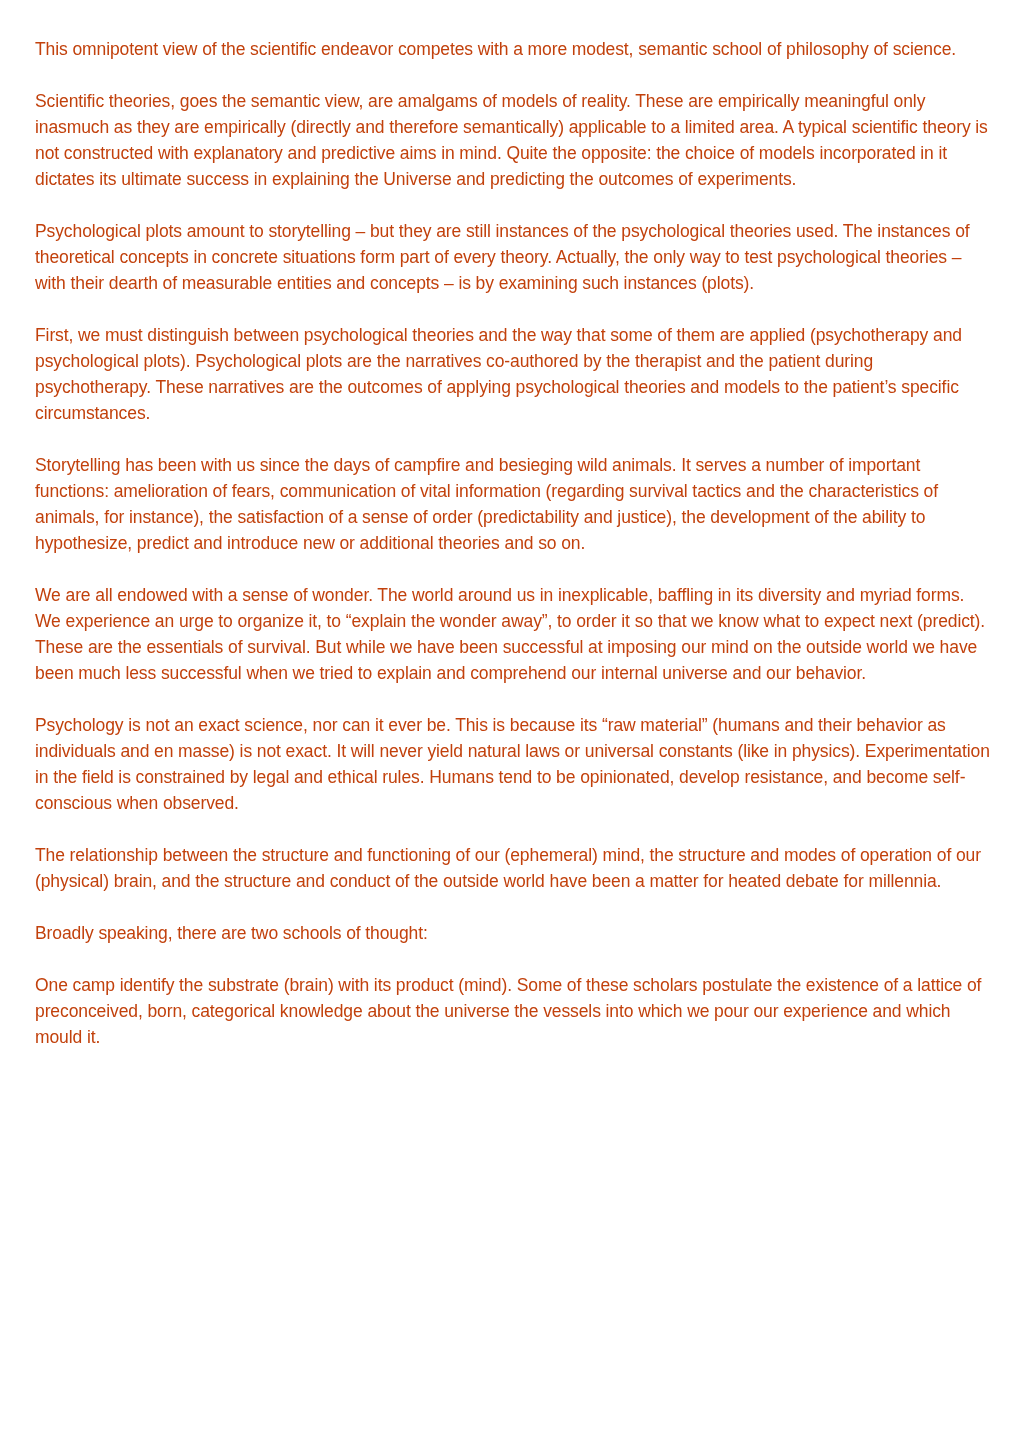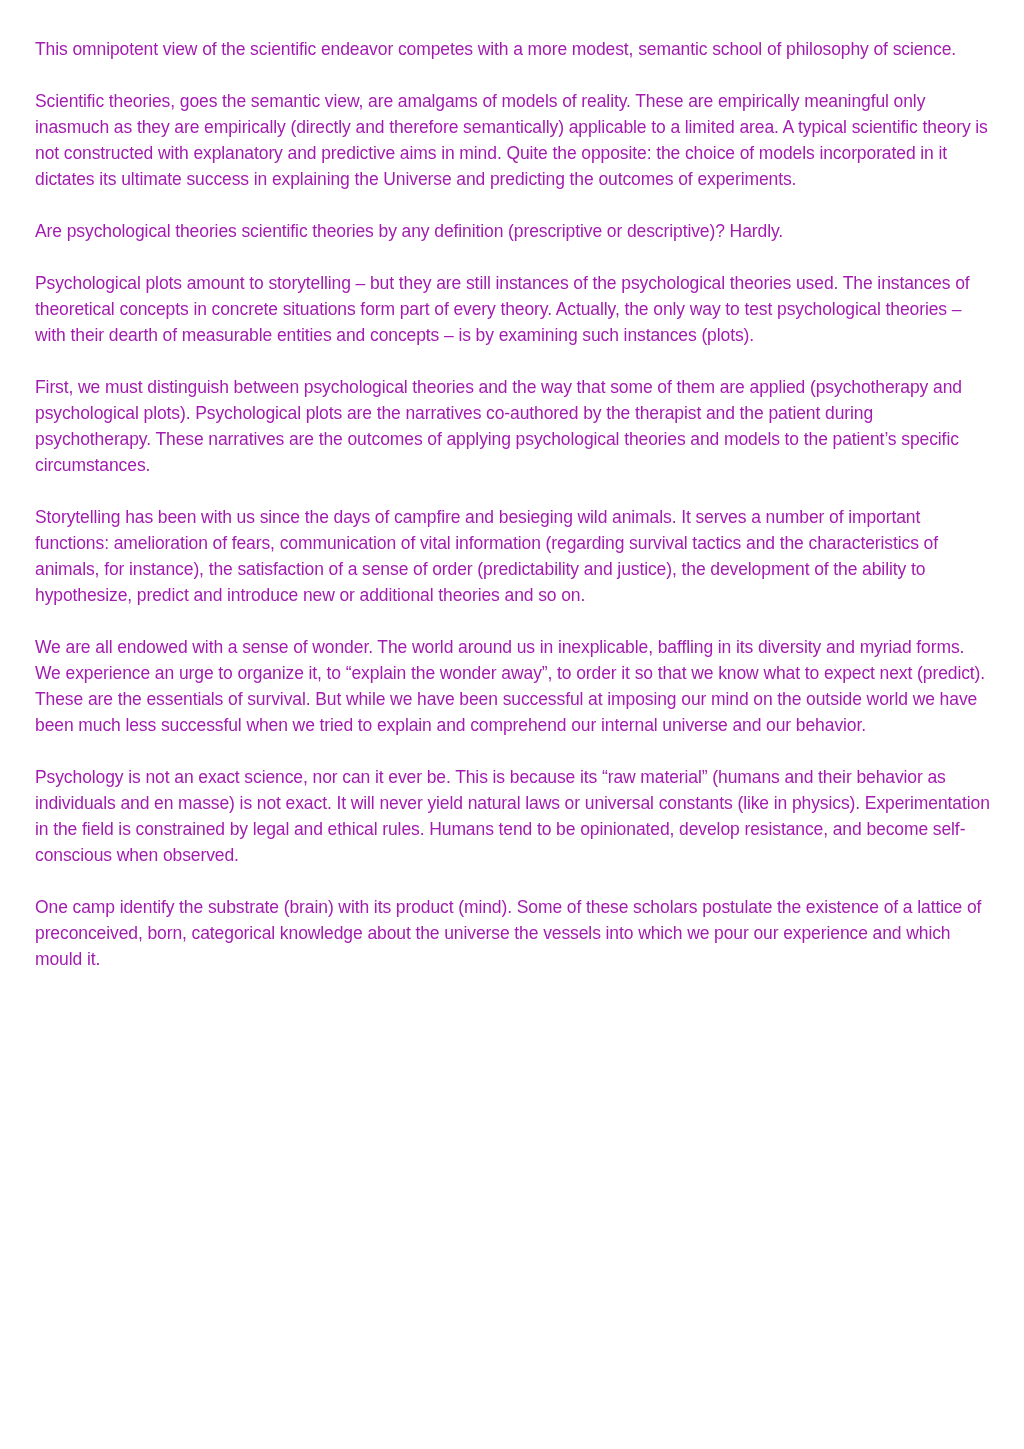--- a/index.html
+++ b/index.html
@@ -10,38 +10,39 @@
   .page {
     box-sizing: border-box;
     width: 1024px;
     min-height: 1449px;
     background: #ffffff;
     padding: 36px 34px 40px 35px;
     font-family: "Liberation Sans", "DejaVu Sans", sans-serif;
     font-size: 17.5px;
     line-height: 26px;
     letter-spacing: -0.1px;
-    color: #a21caf;
+    color: #c2410c;
   }
   .page p {
     margin: 0 0 26px 0;
     max-width: 956px;
     text-align: left;
     word-spacing: normal;
   }
   .page p:last-child {
     margin-bottom: 0;
   }
 </style>
 </head>
 <body>
 
 <div class="page">
   <p>This omnipotent view of the scientific endeavor competes with a more modest, semantic school of philosophy of science.</p>
   <p>Scientific theories, goes the semantic view, are amalgams of models of reality. These are empirically meaningful only inasmuch as they are empirically (directly and therefore semantically) applicable to a limited area. A typical scientific theory is not constructed with explanatory and predictive aims in mind. Quite the opposite: the choice of models incorporated in it dictates its ultimate success in explaining the Universe and predicting the outcomes of experiments.</p>
-  <p>Are psychological theories scientific theories by any definition (prescriptive or descriptive)? Hardly.</p>
   <p>Psychological plots amount to storytelling – but they are still instances of the psychological theories used. The instances of theoretical concepts in concrete situations form part of every theory. Actually, the only way to test psychological theories – with their dearth of measurable entities and concepts – is by examining such instances (plots).</p>
   <p>First, we must distinguish between psychological theories and the way that some of them are applied (psychotherapy and psychological plots). Psychological plots are the narratives co-authored by the therapist and the patient during psychotherapy. These narratives are the outcomes of applying psychological theories and models to the patient’s specific circumstances.</p>
   <p>Storytelling has been with us since the days of campfire and besieging wild animals. It serves a number of important functions: amelioration of fears, communication of vital information (regarding survival tactics and the characteristics of animals, for instance), the satisfaction of a sense of order (predictability and justice), the development of the ability to hypothesize, predict and introduce new or additional theories and so on.</p>
   <p>We are all endowed with a sense of wonder. The world around us in inexplicable, baffling in its diversity and myriad forms. We experience an urge to organize it, to “explain the wonder away”, to order it so that we know what to expect next (predict). These are the essentials of survival. But while we have been successful at imposing our mind on the outside world we have been much less successful when we tried to explain and comprehend our internal universe and our behavior.</p>
   <p>Psychology is not an exact science, nor can it ever be. This is because its “raw material” (humans and their behavior as individuals and en masse) is not exact. It will never yield natural laws or universal constants (like in physics). Experimentation in the field is constrained by legal and ethical rules. Humans tend to be opinionated, develop resistance, and become self-conscious when observed.</p>
+  <p>The relationship between the structure and functioning of our (ephemeral) mind, the structure and modes of operation of our (physical) brain, and the structure and conduct of the outside world have been a matter for heated debate for millennia.</p>
+  <p>Broadly speaking, there are two schools of thought:</p>
   <p>One camp identify the substrate (brain) with its product (mind). Some of these scholars postulate the existence of a lattice of preconceived, born, categorical knowledge about the universe the vessels into which we pour our experience and which mould it.</p>
 </div>
 
 </body></html>

